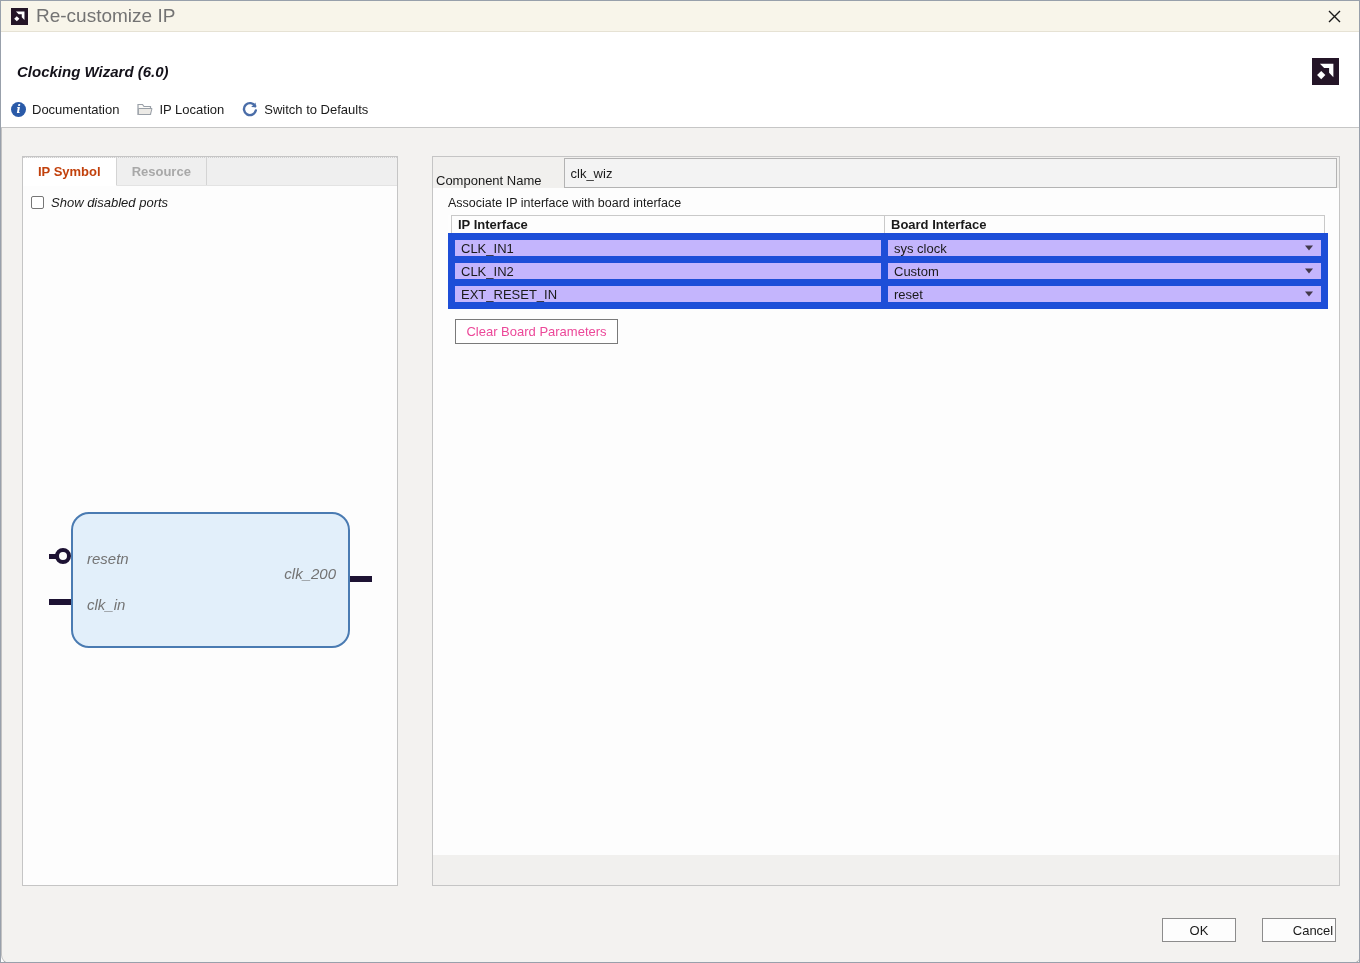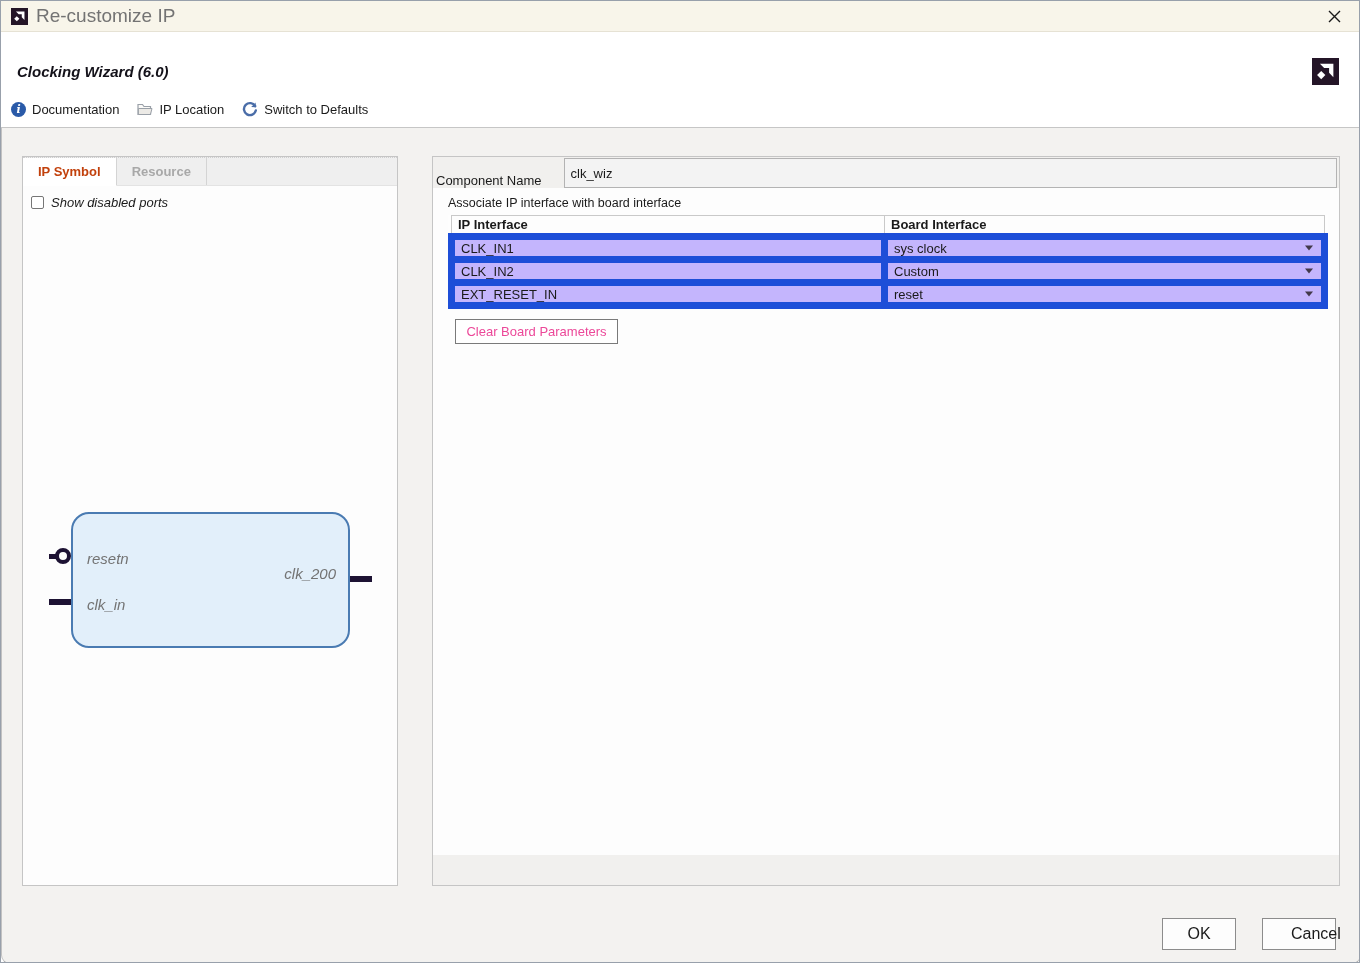--- a/index.html
+++ b/index.html
@@ -56,21 +56,21 @@
   .right-content { position:relative; width:100%; height:calc(100% - 61px); background:#fdfdfd; }
   .instruction { position:absolute; left:15px; top:8px; font-size:12.5px; color:#1a1a1a; }
   .board-table { position:absolute; left:15px; top:27px; width:880px; border-collapse:collapse; background:#fefefe; font-size:13px; }
   .board-table th { text-align:left; font-weight:bold; border:1px solid #c9c9c9; height:21px; padding:0 6px; background:#fdfdfd; }
   .board-table td { border:7px solid #1d4ed8; height:23px; padding:0 6px; background:#c4b5fd; }
   .board-table td.dd { position:relative; }
   .dd-arrow { position:absolute; right:8px; top:50%; transform:translateY(-50%); width:0; height:0; border-left:4px solid transparent; border-right:4px solid transparent; border-top:5px solid #42394a; }
   .clear-btn { position:absolute; left:22px; top:131px; width:163px; height:25px; background:#ffffff; border:1px solid #7a7a7a; font-size:13px; font-family:"Liberation Sans", sans-serif; color:#ec4899; }
 
   
-  .btn { position:absolute; width:74px; height:32px; background:#fdfdfd; border:1px solid #8c8c8c; font-size:16px; font-family:"Liberation Sans", sans-serif; color:#1a1a1a; }
+  .btn { position:absolute; width:74px; height:24px; background:#fdfdfd; border:1px solid #8c8c8c; font-size:13px; font-family:"Liberation Sans", sans-serif; color:#1a1a1a; }
   .ok-btn { left:1160px; top:790px; }
   .cancel-btn { left:1260px; top:790px;padding-left:28px; }
 </style>
 </head>
 <body>
 
 <div class="window">
 
   <div class="titlebar">
     <svg class="titlebar-logo" viewBox="0 0 24 24">

